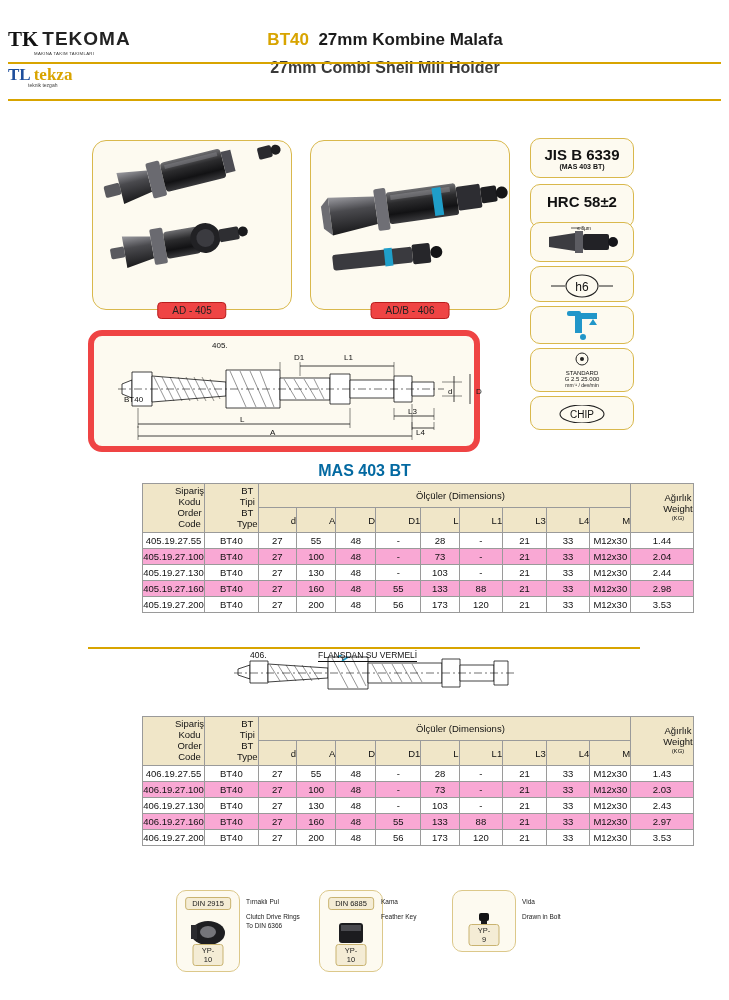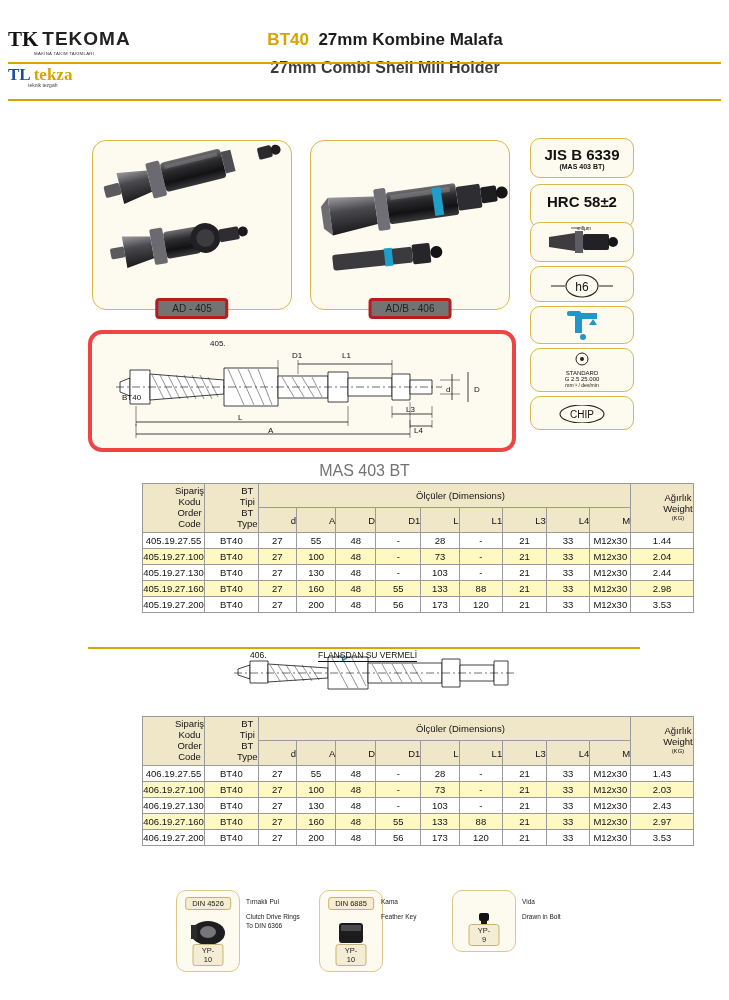--- a/index.html
+++ b/index.html
@@ -36,54 +36,54 @@
   .hr-gold { position:absolute; left:8px; top:62px; width:713px; height:2px; background:#d8a400; }
   .hr-gold2 { position:absolute; left:8px; top:99px; width:713px; height:2px; background:#d8a400; }
 
   
   .panel {
     position:absolute; border:1px solid #d9b84c; border-radius:14px;
     background:#fdfaf0;
   }
   .panel-caption {
     position:absolute; bottom:-10px; left:50%; transform:translateX(-50%);
-    background:#737373; border:3px solid #b91c1c; border-radius:4px;
+    background:#ef4444; border:1px solid #b91c1c; border-radius:4px;
     font-size:10px; padding:2px 14px; color:#222; white-space:nowrap;margin-top:10px;
   }
 
   
   .badge {
     position:absolute; left:530px; width:104px;
     border:1px solid #d9b84c; border-radius:10px; background:#fdfaf0;
     text-align:center; color:#111;
   }
   .badge .b-main { font-size:15px; font-weight:bold; }
   .badge .b-sub { font-size:7px; font-weight:bold; }
 
   
   .draw-panel {
-    position:absolute; left:88px; top:330px; width:428px; height:122px;
-    border:4px solid #ef4444; border-radius:14px; background:#fdfaf0;
+    position:absolute; left:88px; top:330px; width:392px; height:122px;
+    border:6px solid #ef4444; border-radius:14px; background:#fdfaf0;
   }
 
   
   .tbl-title {
     position:absolute; width:100%; text-align:center;
-    font-size:16px; font-weight:normal; color:#737373;
+    font-size:16px; font-weight:bold; color:#0369a1;
   }
   table.spec {
     position:absolute; border-collapse:collapse;
     font-size:9.5px; color:#111;
   }
   table.spec th, table.spec td {
     border:1px solid #9a9a9a; text-align:center; padding:2px 0;
   }
   table.spec thead th { background:#f0e6c8; font-weight:normal;padding-left:32px; }
   table.spec tbody tr.odd td { background:#ffffff; }
-  table.spec tbody tr.even td { background:#fef9c3; }
+  table.spec tbody tr.even td { background:#f9a8d4; }
   .th-two { line-height:1.15; }
   .th-two .l1 { display:block; }
   .th-two .l2 { display:block; }
   .tiny { font-size:6px; }
 
   
   .sep-gold { position:absolute; height:2px; background:#d8a400; }
 
   
   .acc-card {
@@ -548,21 +548,21 @@
       <td>120</td>
       <td>21</td>
       <td>33</td>
       <td>M12x30</td>
       <td>3.53</td>
     </tr>
   </tbody>
 </table>
 
 <div class="acc-card" style="left:176px; top:890px; width:64px; height:82px;">
-  <div class="acc-code">DIN 4526</div>
+  <div class="acc-code">DIN 2915</div>
   <svg width="62" height="40" viewBox="0 0 62 40" style="margin-top:22px;">
     <ellipse cx="31" cy="20" rx="17" ry="12" fill="#1e1e21"></ellipse>
     <ellipse cx="31" cy="19" rx="8" ry="6" fill="#75757a"></ellipse>
     <rect x="14" y="12" width="6" height="14" fill="#2b2b2f"></rect>
   </svg>
   <div class="acc-yp">YP-10</div>
 </div>
 <div class="acc-label" style="left:246px; top:898px; width:68px;">
   <div>Tırnaklı Pul</div>
   <div style="margin-top:6px;">Clutch Drive Rings<br>To DIN 6366</div>

